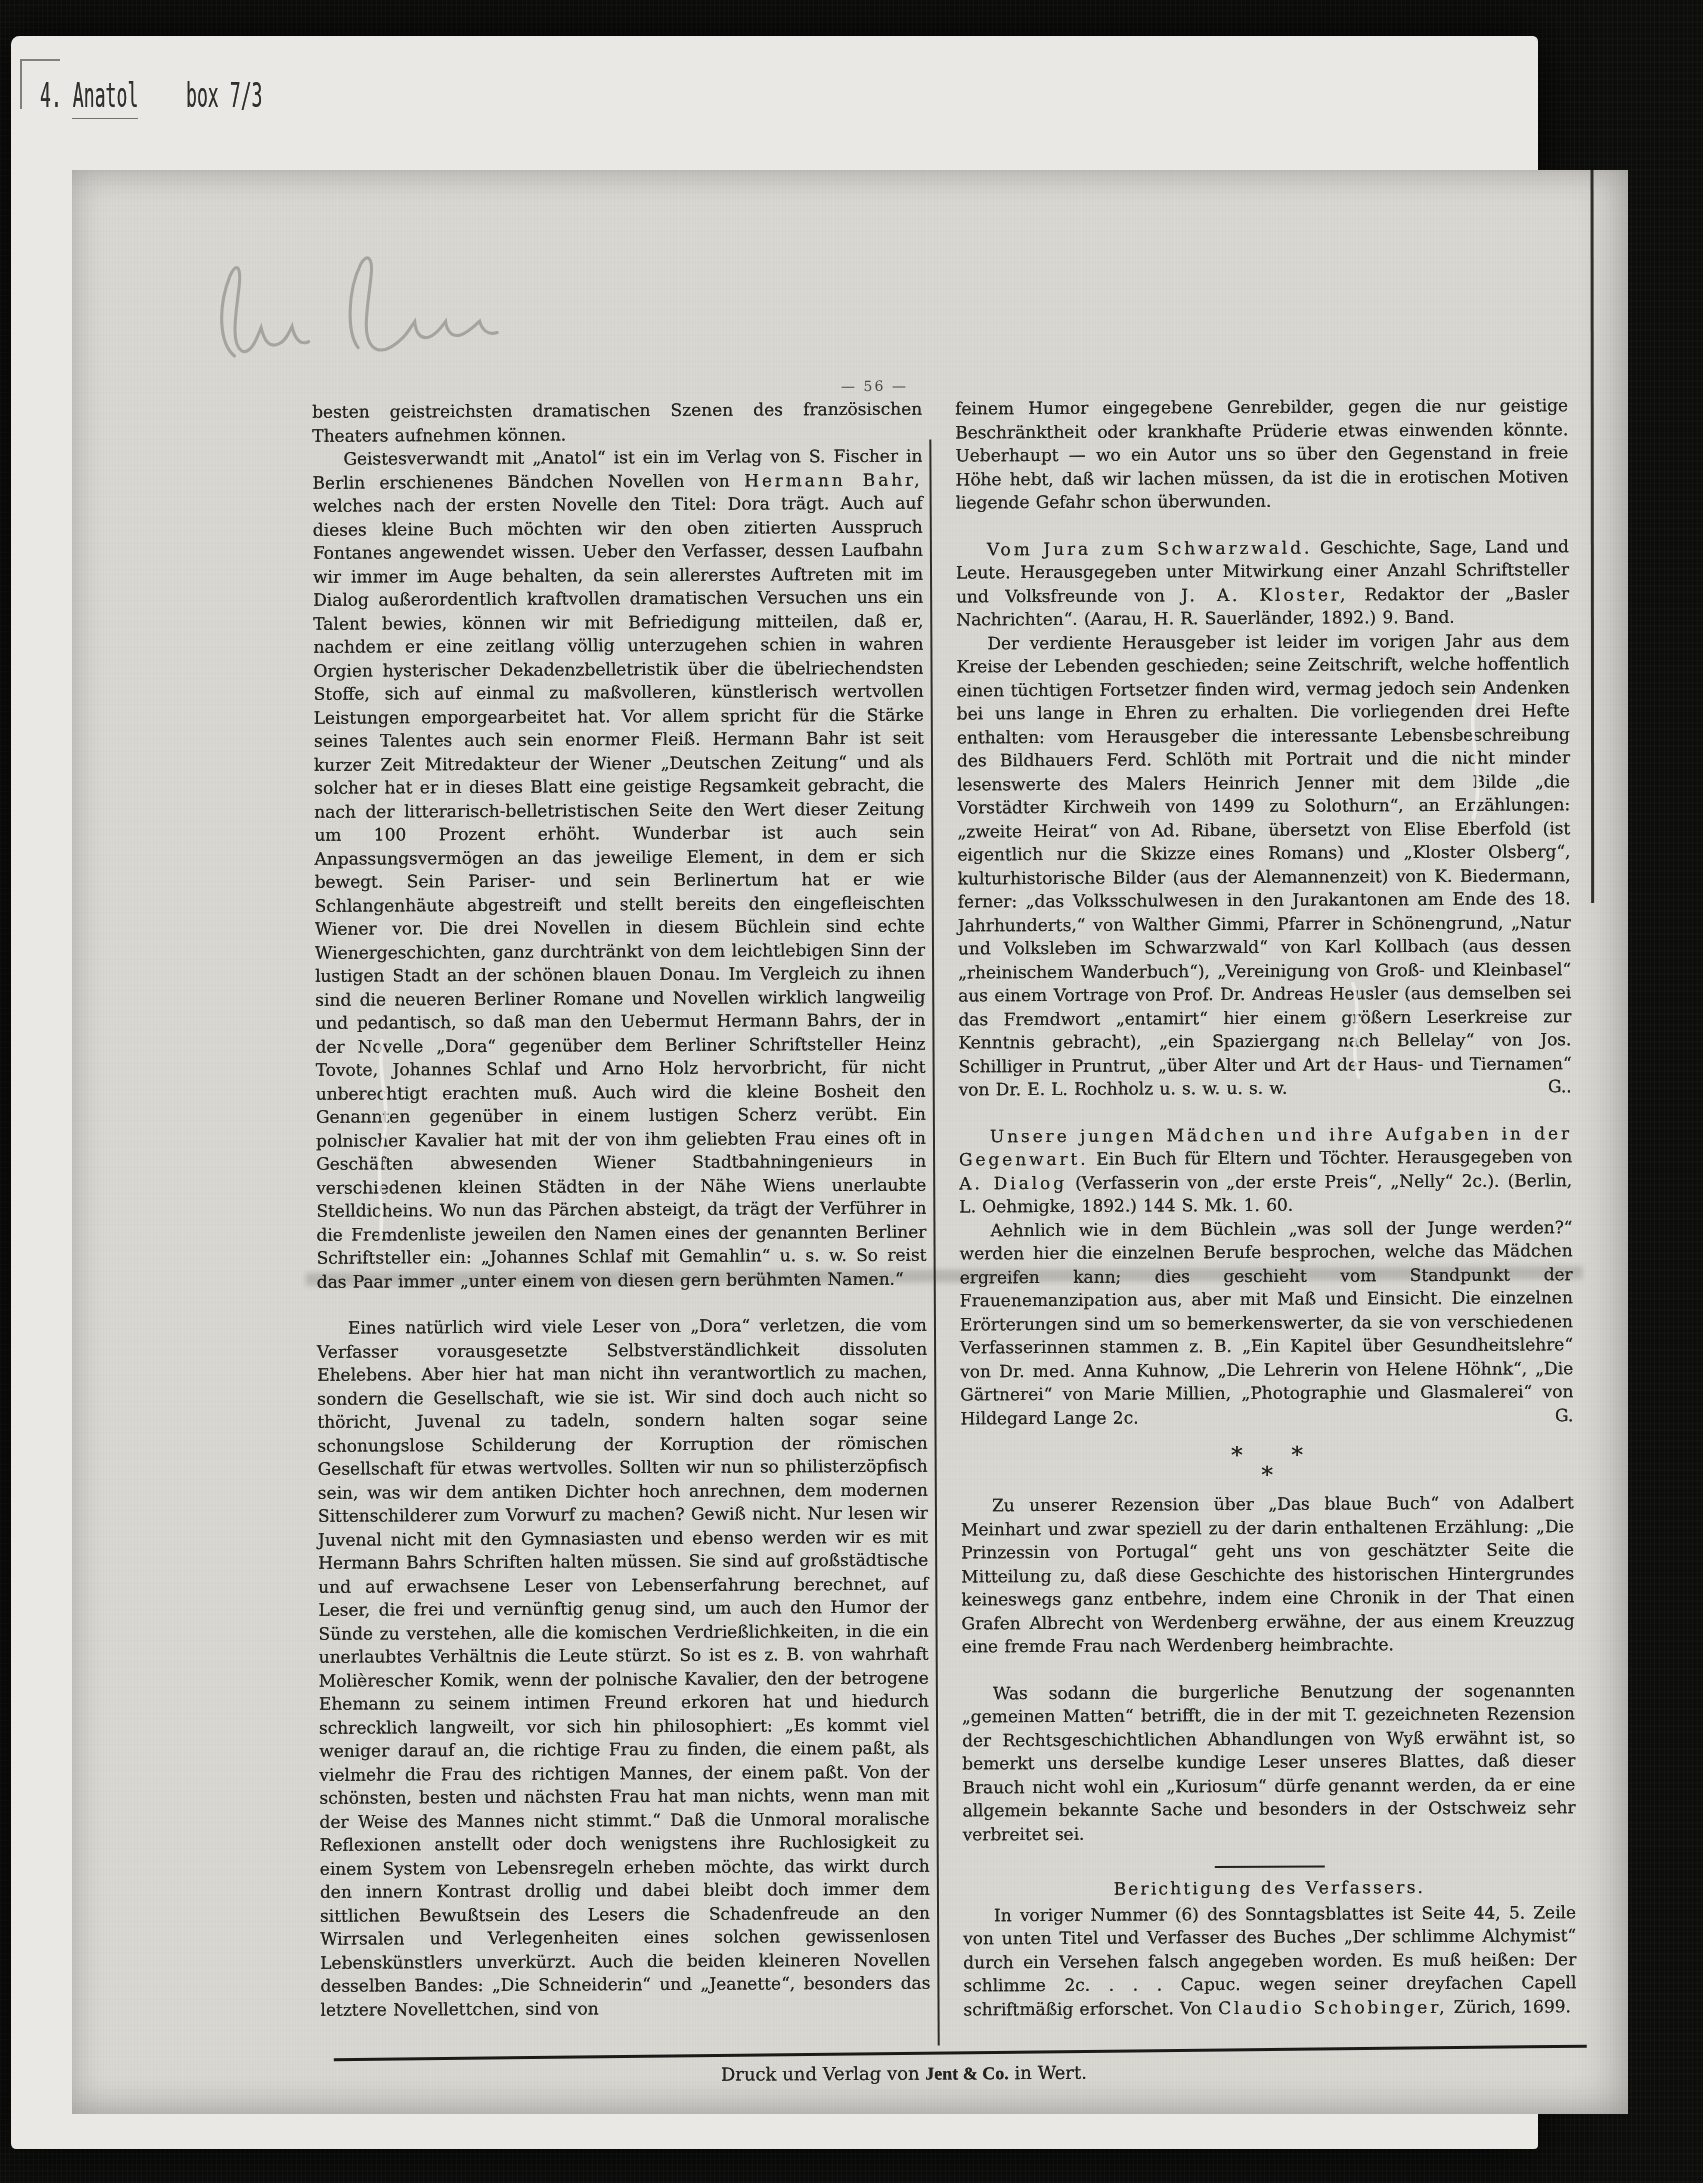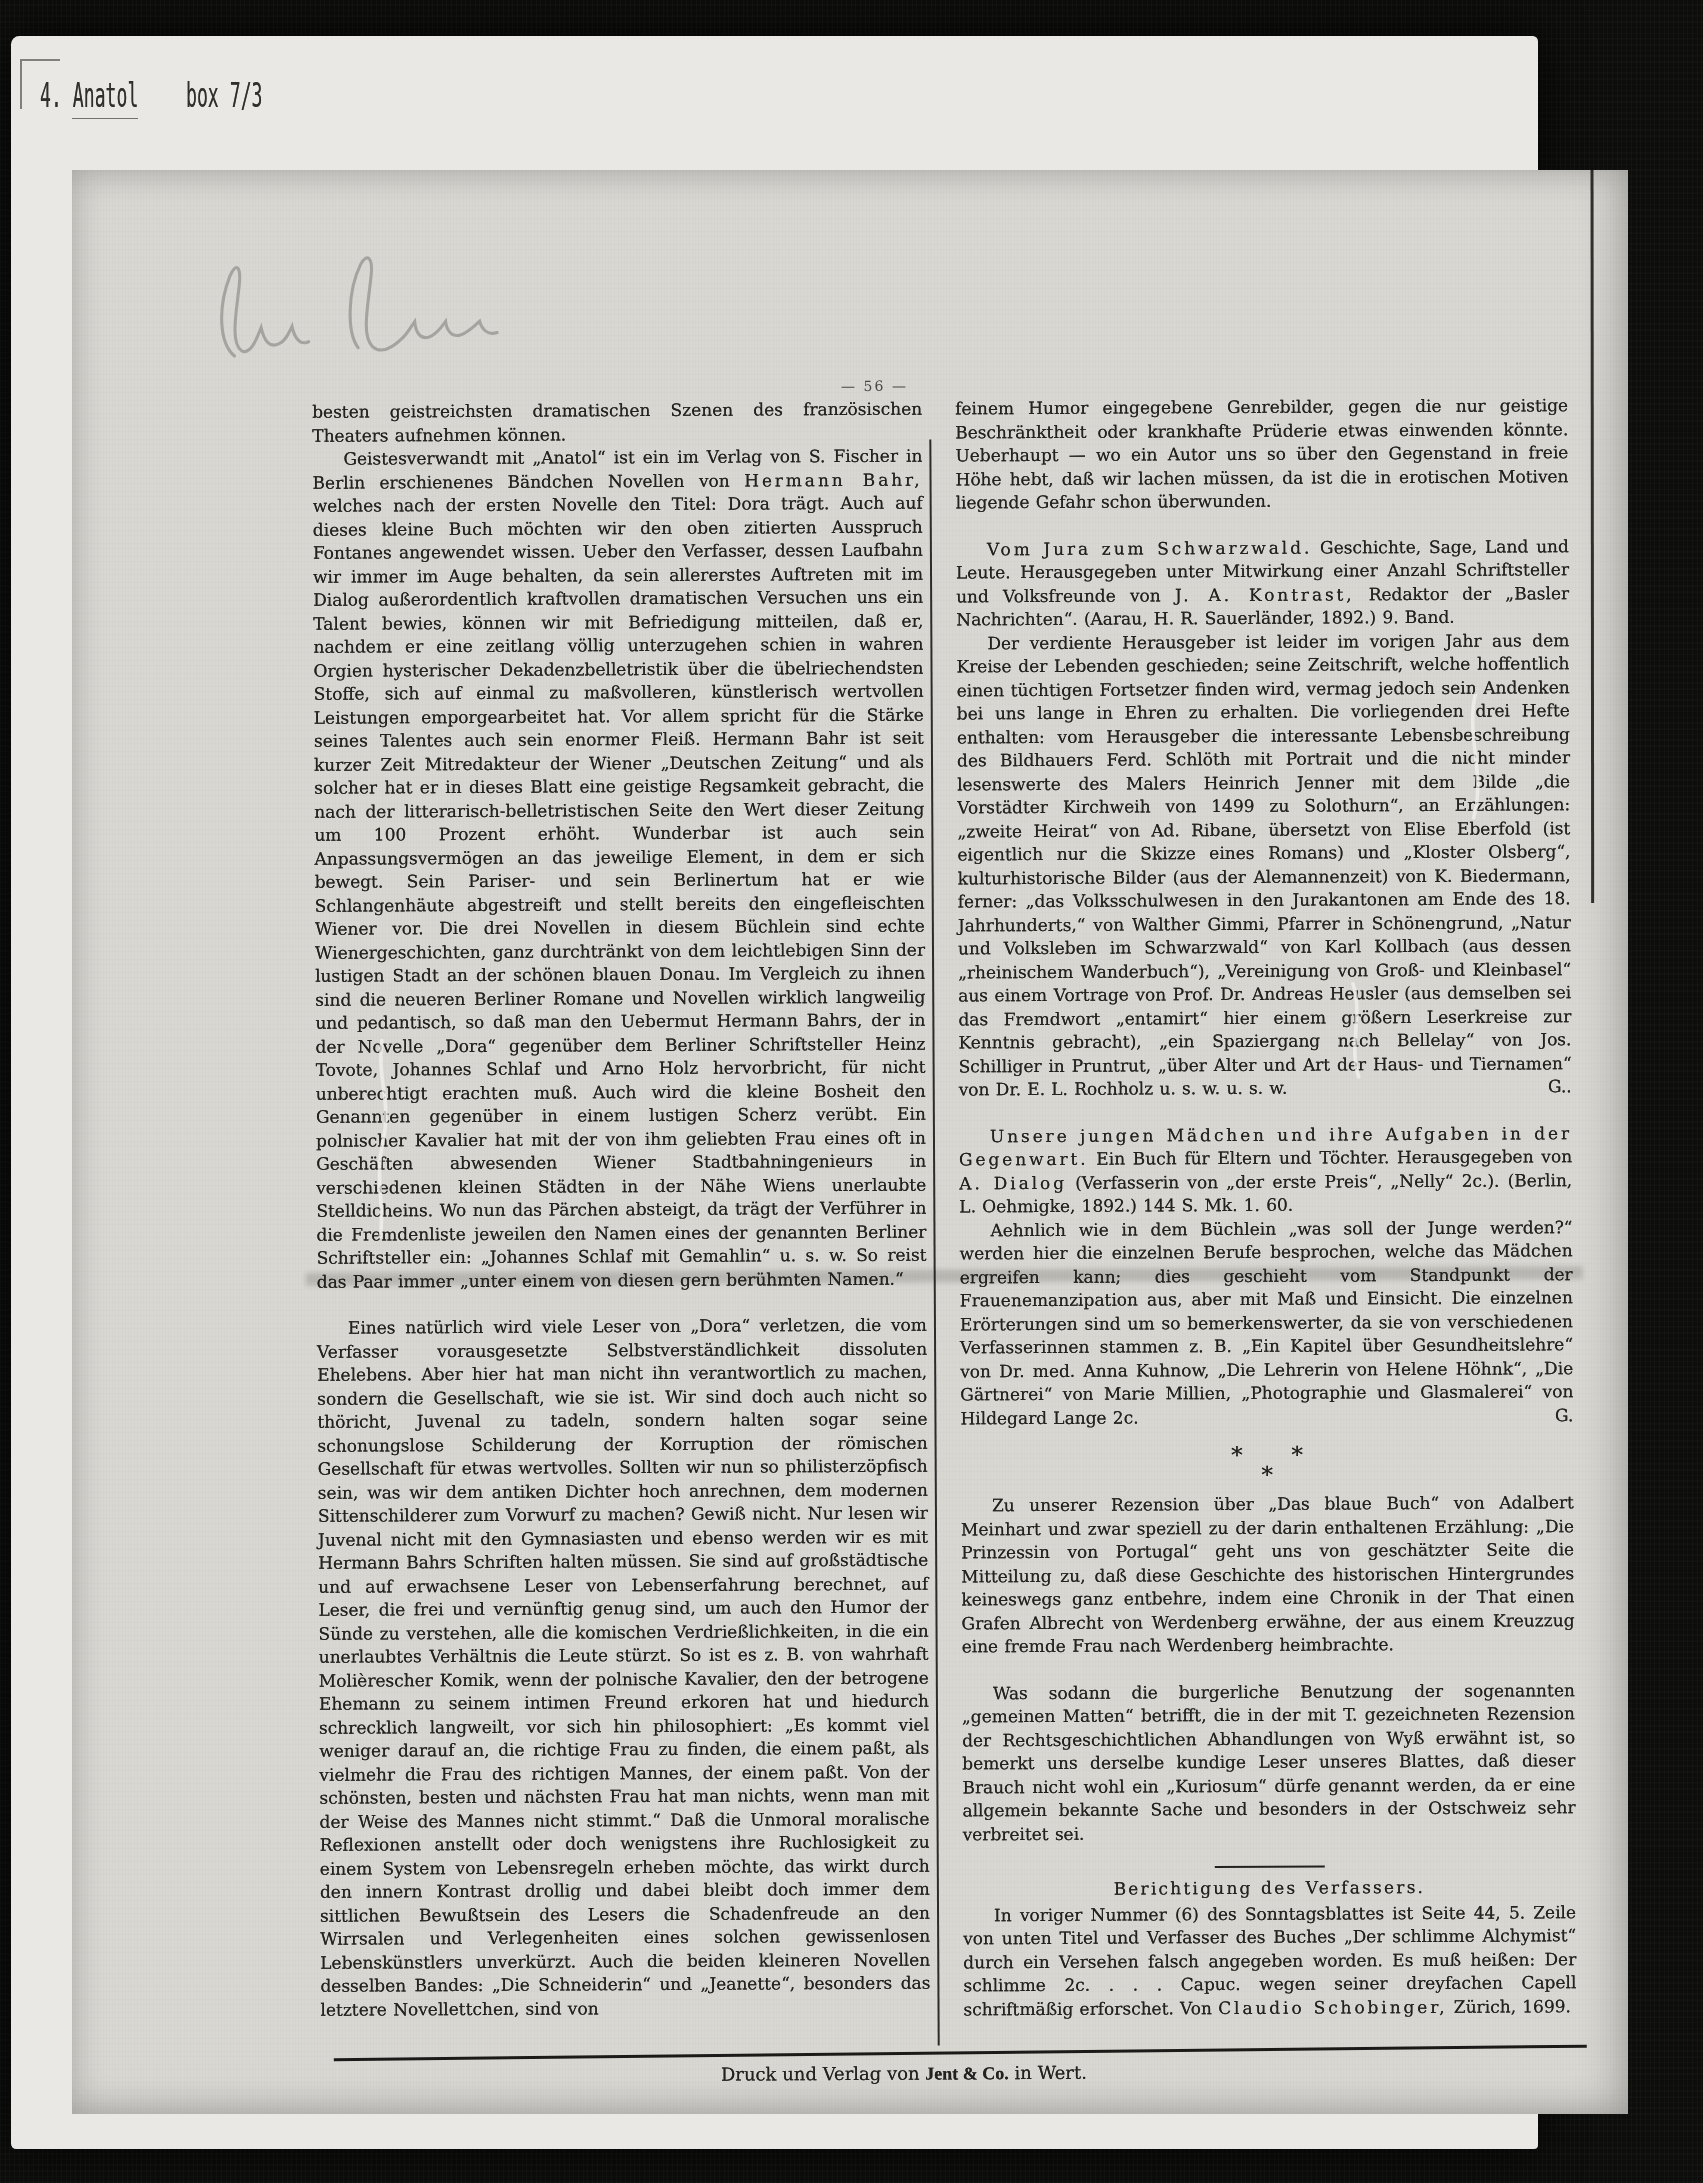--- a/index.html
+++ b/index.html
@@ -107,21 +107,21 @@
       <div class="page-number">— 56 —</div>
 
       <div class="column column-left">
           <p class="para"><span>besten geistreichsten dramatischen Szenen des französischen Theaters aufnehmen können.</span></p>
           <p class="para ind"><span>Geistesverwandt mit „Anatol“ ist ein im Verlag von S. Fischer in Berlin erschienenes Bändchen Novellen von </span><span class="sperr">Hermann Bahr,</span><span> welches nach der ersten Novelle den Titel: Dora trägt. Auch auf dieses kleine Buch möchten wir den oben zitierten Ausspruch Fontanes angewendet wissen. Ueber den Verfasser, dessen Laufbahn wir immer im Auge behalten, da sein allererstes Auftreten mit im Dialog außerordentlich kraftvollen dramatischen Versuchen uns ein Talent bewies, können wir mit Befriedigung mitteilen, daß er, nachdem er eine zeitlang völlig unterzugehen schien in wahren Orgien hysterischer Dekadenzbelletristik über die übelriechendsten Stoffe, sich auf einmal zu maßvolleren, künstlerisch wertvollen Leistungen emporgearbeitet hat. Vor allem spricht für die Stärke seines Talentes auch sein enormer Fleiß. Hermann Bahr ist seit kurzer Zeit Mitredakteur der Wiener „Deutschen Zeitung“ und als solcher hat er in dieses Blatt eine geistige Regsamkeit gebracht, die nach der litterarisch-belletristischen Seite den Wert dieser Zeitung um 100 Prozent erhöht. Wunderbar ist auch sein Anpassungsvermögen an das jeweilige Element, in dem er sich bewegt. Sein Pariser- und sein Berlinertum hat er wie Schlangenhäute abgestreift und stellt bereits den eingefleischten Wiener vor. Die drei Novellen in diesem Büchlein sind echte Wienergeschichten, ganz durchtränkt von dem leichtlebigen Sinn der lustigen Stadt an der schönen blauen Donau. Im Vergleich zu ihnen sind die neueren Berliner Romane und Novellen wirklich langweilig und pedantisch, so daß man den Uebermut Hermann Bahrs, der in der Novelle „Dora“ gegenüber dem Berliner Schriftsteller Heinz Tovote, Johannes Schlaf und Arno Holz hervorbricht, für nicht unberechtigt erachten muß. Auch wird die kleine Bosheit den Genannten gegenüber in einem lustigen Scherz verübt. Ein polnischer Kavalier hat mit der von ihm geliebten Frau eines oft in Geschäften abwesenden Wiener Stadtbahningenieurs in verschiedenen kleinen Städten in der Nähe Wiens unerlaubte Stelldicheins. Wo nun das Pärchen absteigt, da trägt der Verführer in die Fremdenliste jeweilen den Namen eines der genannten Berliner Schriftsteller ein: „Johannes Schlaf mit Gemahlin“ u. s. w. So reist das Paar immer „unter einem von diesen gern berühmten Namen.“</span></p>
           <p class="para ind gap"><span>Eines natürlich wird viele Leser von „Dora“ verletzen, die vom Verfasser vorausgesetzte Selbstverständlichkeit dissoluten Ehelebens. Aber hier hat man nicht ihn verantwortlich zu machen, sondern die Gesellschaft, wie sie ist. Wir sind doch auch nicht so thöricht, Juvenal zu tadeln, sondern halten sogar seine schonungslose Schilderung der Korruption der römischen Gesellschaft für etwas wertvolles. Sollten wir nun so philisterzöpfisch sein, was wir dem antiken Dichter hoch anrechnen, dem modernen Sittenschilderer zum Vorwurf zu machen? Gewiß nicht. Nur lesen wir Juvenal nicht mit den Gymnasiasten und ebenso werden wir es mit Hermann Bahrs Schriften halten müssen. Sie sind auf großstädtische und auf erwachsene Leser von Lebenserfahrung berechnet, auf Leser, die frei und vernünftig genug sind, um auch den Humor der Sünde zu verstehen, alle die komischen Verdrießlichkeiten, in die ein unerlaubtes Verhältnis die Leute stürzt. So ist es z. B. von wahrhaft Molièrescher Komik, wenn der polnische Kavalier, den der betrogene Ehemann zu seinem intimen Freund erkoren hat und hiedurch schrecklich langweilt, vor sich hin philosophiert: „Es kommt viel weniger darauf an, die richtige Frau zu finden, die einem paßt, als vielmehr die Frau des richtigen Mannes, der einem paßt. Von der schönsten, besten und nächsten Frau hat man nichts, wenn man mit der Weise des Mannes nicht stimmt.“ Daß die Unmoral moralische Reflexionen anstellt oder doch wenigstens ihre Ruchlosigkeit zu einem System von Lebensregeln erheben möchte, das wirkt durch den innern Kontrast drollig und dabei bleibt doch immer dem sittlichen Bewußtsein des Lesers die Schadenfreude an den Wirrsalen und Verlegenheiten eines solchen gewissenlosen Lebenskünstlers unverkürzt. Auch die beiden kleineren Novellen desselben Bandes: „Die Schneiderin“ und „Jeanette“, besonders das letztere Novellettchen, sind von</span></p>
         </div>
       <div class="column-divider"></div>
       <div class="column column-right">
           <p class="para"><span>feinem Humor eingegebene Genrebilder, gegen die nur geistige Beschränktheit oder krankhafte Prüderie etwas einwenden könnte. Ueberhaupt — wo ein Autor uns so über den Gegenstand in freie Höhe hebt, daß wir lachen müssen, da ist die in erotischen Motiven liegende Gefahr schon überwunden.</span></p>
-          <p class="para ind gap"><span class="sperr">Vom Jura zum Schwarzwald.</span><span> Geschichte, Sage, Land und Leute. Herausgegeben unter Mitwirkung einer Anzahl Schriftsteller und Volksfreunde von </span><span class="sperr">J. A. Kontrast,</span><span> Redaktor der „Basler Nachrichten“. (Aarau, H. R. Sauerländer, 1892.) 9. Band.</span></p>
+          <p class="para ind gap"><span class="sperr">Vom Jura zum Schwarzwald.</span><span> Geschichte, Sage, Land und Leute. Herausgegeben unter Mitwirkung einer Anzahl Schriftsteller und Volksfreunde von </span><span class="sperr">J. A. Kloster,</span><span> Redaktor der „Basler Nachrichten“. (Aarau, H. R. Sauerländer, 1892.) 9. Band.</span></p>
           <p class="para ind"><span>Der verdiente Herausgeber ist leider im vorigen Jahr aus dem Kreise der Lebenden geschieden; seine Zeitschrift, welche hoffentlich einen tüchtigen Fortsetzer finden wird, vermag jedoch sein Andenken bei uns lange in Ehren zu erhalten. Die vorliegenden drei Hefte enthalten: vom Herausgeber die interessante Lebensbeschreibung des Bildhauers Ferd. Schlöth mit Portrait und die nicht minder lesenswerte des Malers Heinrich Jenner mit dem Bilde „die Vorstädter Kirchweih von 1499 zu Solothurn“, an Erzählungen: „zweite Heirat“ von Ad. Ribane, übersetzt von Elise Eberfold (ist eigentlich nur die Skizze eines Romans) und „Kloster Olsberg“, kulturhistorische Bilder (aus der Alemannenzeit) von K. Biedermann, ferner: „das Volksschulwesen in den Jurakantonen am Ende des 18. Jahrhunderts,“ von Walther Gimmi, Pfarrer in Schönengrund, „Natur und Volksleben im Schwarzwald“ von Karl Kollbach (aus dessen „rheinischem Wanderbuch“), „Vereinigung von Groß- und Kleinbasel“ aus einem Vortrage von Prof. Dr. Andreas Heusler (aus demselben sei das Fremdwort „entamirt“ hier einem größern Leserkreise zur Kenntnis gebracht), „ein Spaziergang nach Bellelay“ von Jos. Schilliger in Pruntrut, „über Alter und Art der Haus- und Tiernamen“ von Dr. E. L. Rochholz u. s. w. u. s. w.</span><span class="sig">G..</span></p>
           <p class="para ind gap"><span class="sperr">Unsere jungen Mädchen und ihre Aufgaben in der Gegenwart.</span><span> Ein Buch für Eltern und Töchter. Herausgegeben von </span><span class="sperr">A. Dialog</span><span> (Verfasserin von „der erste Preis“, „Nelly“ 2c.). (Berlin, L. Oehmigke, 1892.) 144 S. Mk. 1. 60.</span></p>
           <p class="para ind"><span>Aehnlich wie in dem Büchlein „was soll der Junge werden?“ werden hier die einzelnen Berufe besprochen, welche das Mädchen ergreifen kann; dies geschieht vom Standpunkt der Frauenemanzipation aus, aber mit Maß und Einsicht. Die einzelnen Erörterungen sind um so bemerkenswerter, da sie von verschiedenen Verfasserinnen stammen z. B. „Ein Kapitel über Gesundheitslehre“ von Dr. med. Anna Kuhnow, „Die Lehrerin von Helene Höhnk“, „Die Gärtnerei“ von Marie Millien, „Photographie und Glasmalerei“ von Hildegard Lange 2c.</span><span class="sig">G.</span></p>
           <div class="asterisks gap"><div>*      *</div><div>*</div></div>
           <p class="para ind"><span>Zu unserer Rezension über „Das blaue Buch“ von Adalbert Meinhart und zwar speziell zu der darin enthaltenen Erzählung: „Die Prinzessin von Portugal“ geht uns von geschätzter Seite die Mitteilung zu, daß diese Geschichte des historischen Hintergrundes keineswegs ganz entbehre, indem eine Chronik in der That einen Grafen Albrecht von Werdenberg erwähne, der aus einem Kreuzzug eine fremde Frau nach Werdenberg heimbrachte.</span></p>
           <p class="para ind gap"><span>Was sodann die burgerliche Benutzung der sogenannten „gemeinen Matten“ betrifft, die in der mit T. gezeichneten Rezension der Rechtsgeschichtlichen Abhandlungen von Wyß erwähnt ist, so bemerkt uns derselbe kundige Leser unseres Blattes, daß dieser Brauch nicht wohl ein „Kuriosum“ dürfe genannt werden, da er eine allgemein bekannte Sache und besonders in der Ostschweiz sehr verbreitet sei.</span></p>
           <div class="rule-short"></div>
           <p class="heading-center">Berichtigung des Verfassers.</p>
           <p class="para ind"><span>In voriger Nummer (6) des Sonntagsblattes ist Seite 44, 5. Zeile von unten Titel und Verfasser des Buches „Der schlimme Alchymist“ durch ein Versehen falsch angegeben worden. Es muß heißen: Der schlimme 2c. . . .  Capuc. wegen seiner dreyfachen Capell schriftmäßig erforschet. Von </span><span class="sperr">Claudio Schobinger,</span><span> Zürich, 1699.</span></p>
         </div>

